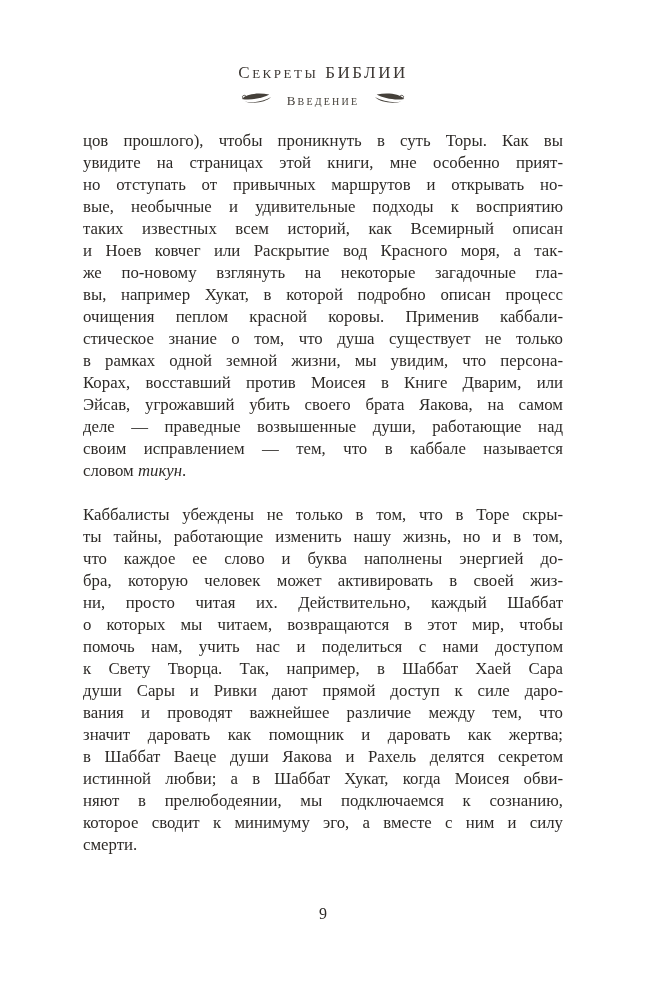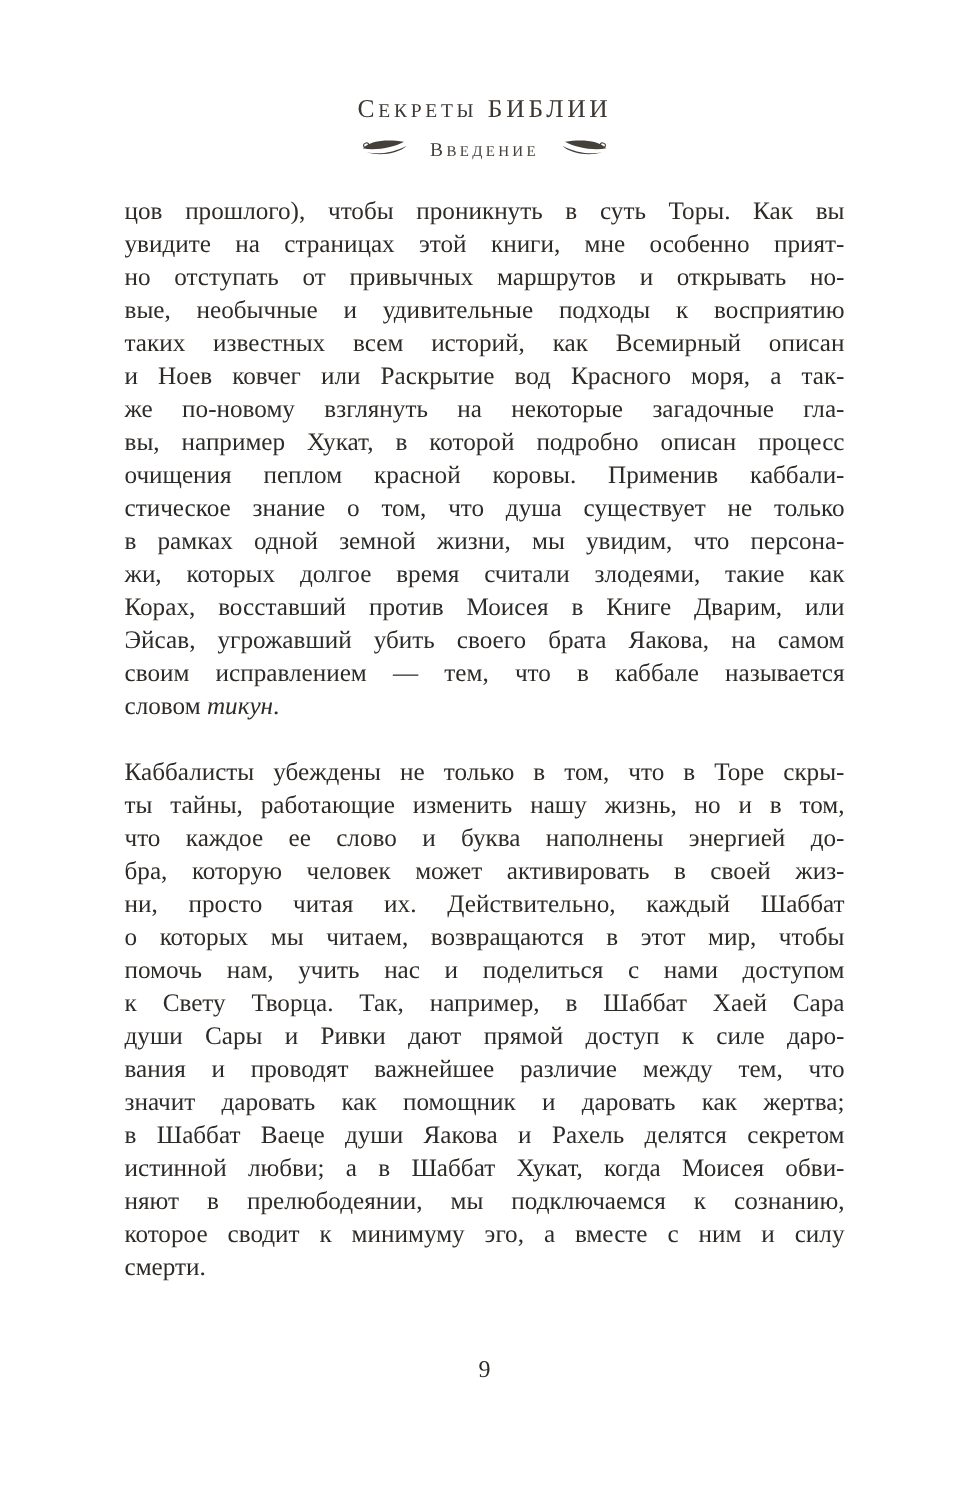--- a/index.html
+++ b/index.html
@@ -114,23 +114,23 @@
       <div class="line">увидите на страницах этой книги, мне особенно прият-</div>
       <div class="line">но отступать от привычных маршрутов и открывать но-</div>
       <div class="line">вые, необычные и удивительные подходы к восприятию</div>
       <div class="line">таких известных всем историй, как Всемирный описан</div>
       <div class="line">и Ноев ковчег или Раскрытие вод Красного моря, а так-</div>
       <div class="line">же по-новому взглянуть на некоторые загадочные гла-</div>
       <div class="line">вы, например Хукат, в которой подробно описан процесс</div>
       <div class="line">очищения пеплом красной коровы. Применив каббали-</div>
       <div class="line">стическое знание о том, что душа существует не только</div>
       <div class="line">в рамках одной земной жизни, мы увидим, что персона-</div>
-      <div class="line">жи, которых долгое время считали злодеями, такие как</div>
       <div class="line">Корах, восставший против Моисея в Книге Дварим, или</div>
       <div class="line">Эйсав, угрожавший убить своего брата Яакова, на самом</div>
+      <div class="line">деле — праведные возвышенные души, работающие над</div>
       <div class="line">своим исправлением — тем, что в каббале называется</div>
       <div class="line last">
         <span>словом </span><em>тикун</em><span>.</span>
       </div>
     </div>
 
     <div class="paragraph">
       <div class="line">Каббалисты убеждены не только в том, что в Торе скры-</div>
       <div class="line">ты тайны, работающие изменить нашу жизнь, но и в том,</div>
       <div class="line">что каждое ее слово и буква наполнены энергией до-</div>

